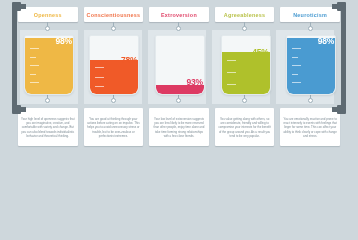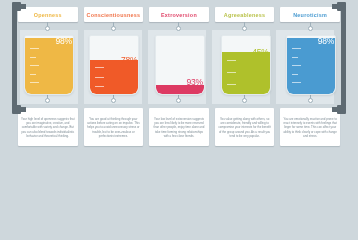--- a/index.html
+++ b/index.html
@@ -60,21 +60,21 @@
     border-radius:0 0 6px 6px;
   }
   .ticks{position:absolute;left:5px;top:8px;bottom:8px;width:14px;z-index:2;}
   .tick{position:absolute;left:0;height:1px;background:rgba(255,255,255,.62);}
   .tick.t0{top:4%;width:9px;}
   .tick.t1{top:26%;width:6px;}
   .tick.t2{top:48%;width:9px;}
   .tick.t3{top:70%;width:6px;}
   .tick.t4{top:90%;width:9px;}
   .pct{
-    position:absolute;right:4px;font-size:8.5px;font-weight:normal;
+    position:absolute;right:4px;font-size:8.5px;font-weight:bold;
     z-index:4;letter-spacing:-.2px;
   }
 
   
   .desc-card{
     margin-top:5px;width:100%;min-height:38px;background:#ffffff;
     border-radius:1px;
     box-shadow:0 1px 1px rgba(70,85,95,.22);
     padding:3px 3px 2px 3px;
     box-sizing:border-box;

